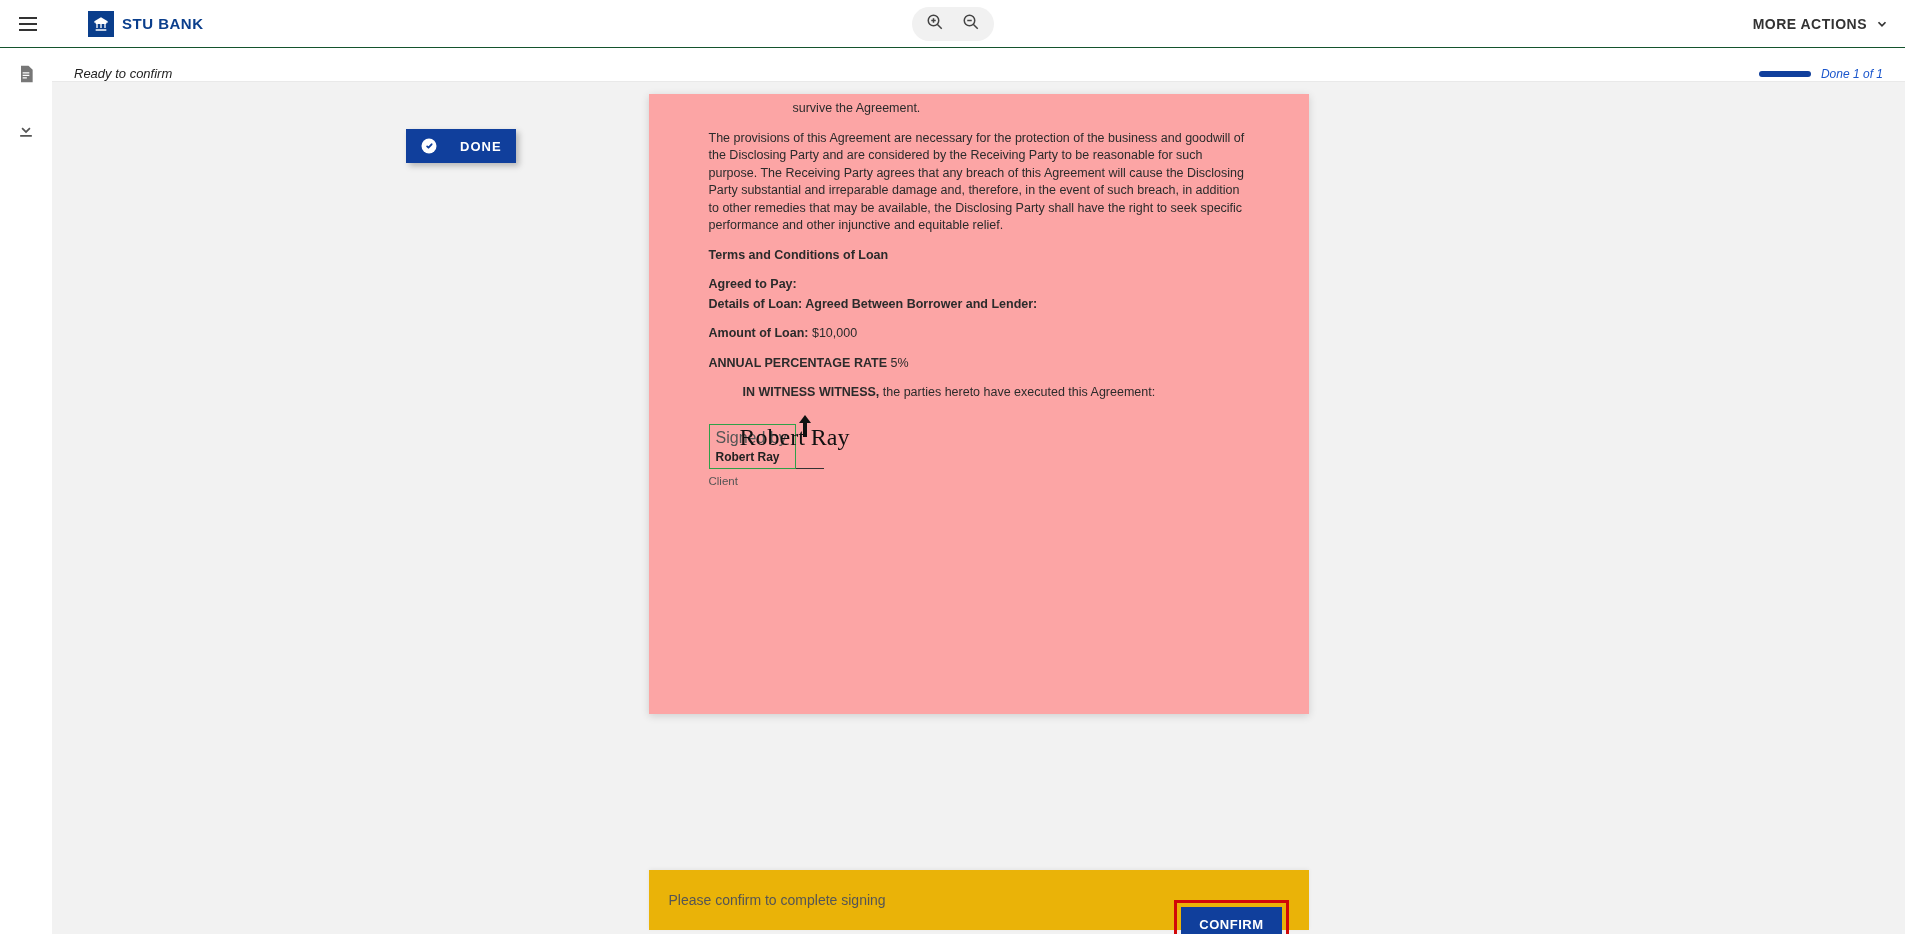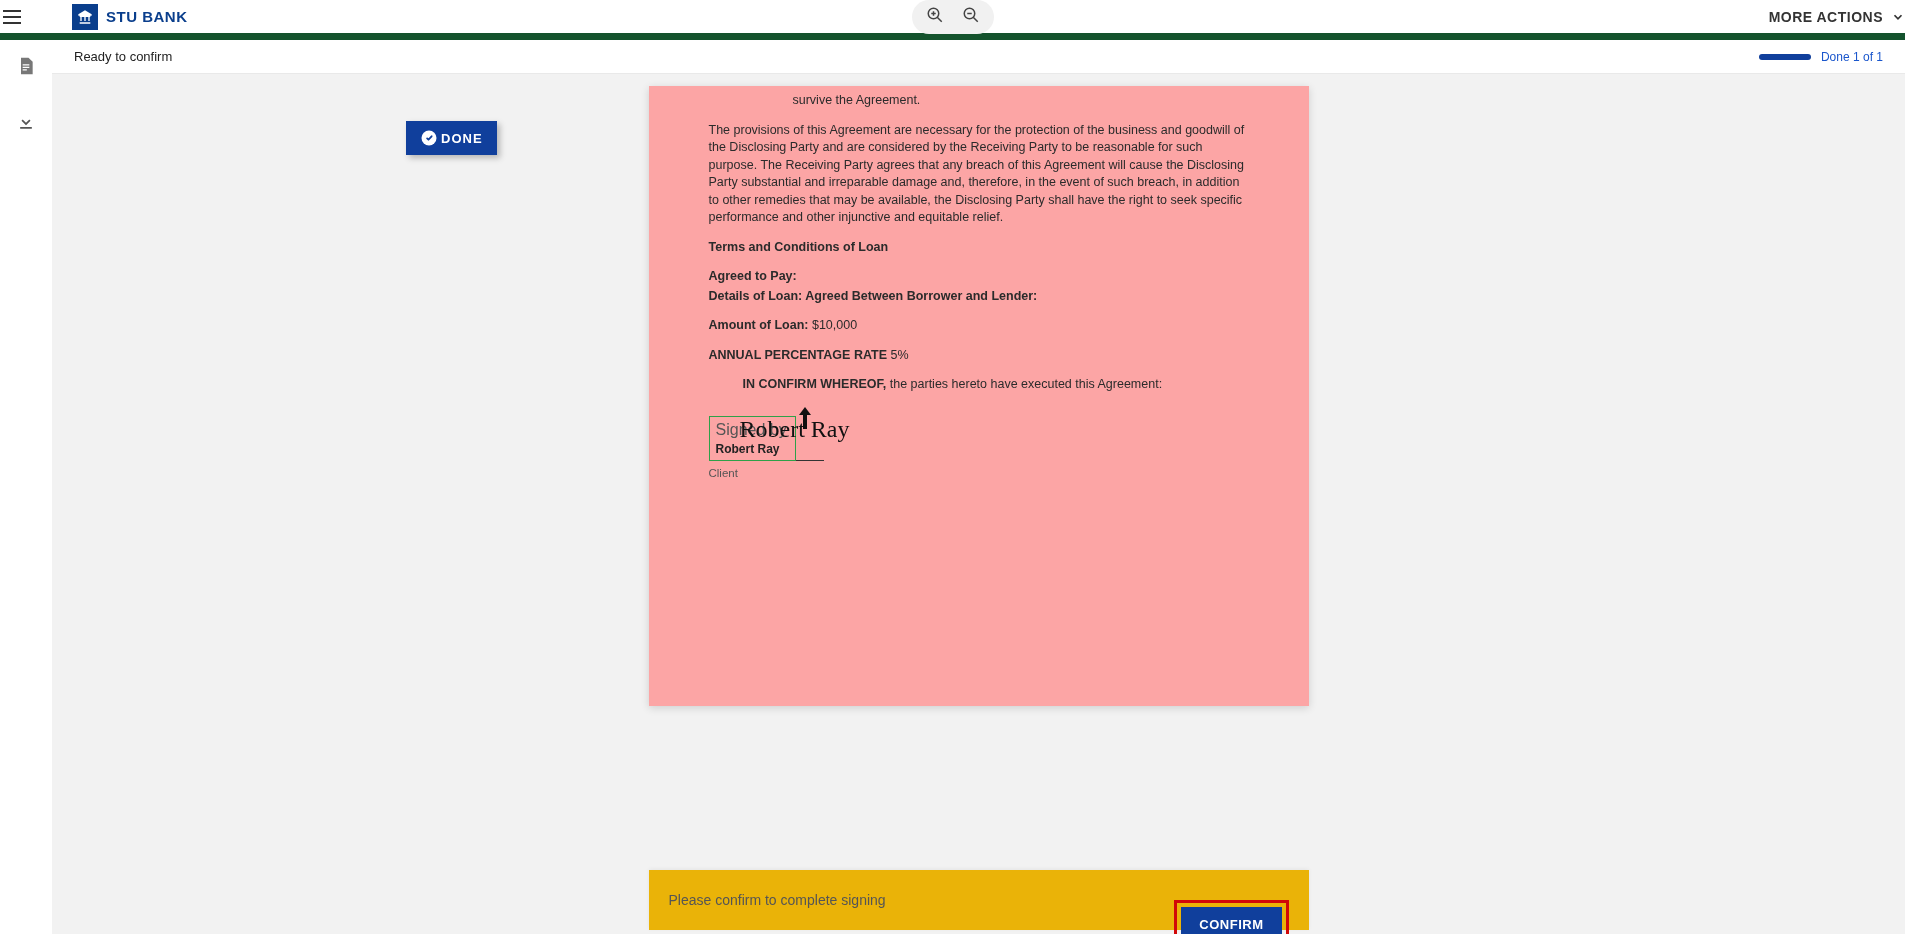--- a/index.html
+++ b/index.html
@@ -1,25 +1,25 @@
 <!DOCTYPE html>
 <html><head>
 <meta charset="utf-8">
 <style>
   * { box-sizing: border-box; margin: 0; padding: 0; }
   html, body { height: 100%; font-family: Arial, Helvetica, sans-serif; background: #fff; }
   body { display: flex; flex-direction: column; overflow: hidden; }
 
   
   .header {
-    height: 40px;
-    border-bottom: 7px solid #14532d;
+    height: 48px;
+    border-bottom: 1px solid #14532d;
     display: flex;
     align-items: center;
-    padding: 0 0;
+    padding: 0 16px;
     position: relative;
   }
   .menu-btn { width: 24px; height: 24px; display:flex; flex-direction:column; justify-content:center; gap:4px; cursor:pointer; }
   .menu-btn span { display:block; height:2px; background:#333; width:18px; margin:0 auto; }
   .brand { display:flex; align-items:center; margin-left: 48px; gap:8px; }
   .brand-logo { width:26px; height:26px; background:#0a3e8c; display:flex; align-items:center; justify-content:center; }
   .brand-logo svg { width:16px; height:16px; }
   .brand-text { font-weight:700; letter-spacing:0.5px; color:#0a3e8c; font-size:15px; }
   .zoom-pod { position:absolute; left:50%; transform:translateX(-50%); background:#f1f1f1; border-radius:20px; padding:6px 14px; display:flex; gap:18px; align-items:center; }
   .zoom-pod .icon-btn { cursor:pointer; color:#444; }
@@ -27,41 +27,41 @@
   .more-actions svg { width:14px; height:14px; }
 
   
   .body-area { flex:1; display:flex; min-height:0; }
   .left-rail { width:52px; background:#fff; display:flex; flex-direction:column; align-items:center; padding-top:16px; gap:32px; }
   .left-rail .rail-btn { color:#555; cursor:pointer; }
 
   .main-col { flex:1; display:flex; flex-direction:column; min-height:0; }
 
   
-  .status-row { height:34px; border-bottom:1px solid #e9e9e9; display:flex; align-items:center; padding:0 22px; font-size:13px; color:#222; }
+  .status-row { height:34px; border-bottom:1px solid #e9e9e9; display:flex; align-items:flex-end; padding:0 22px; font-size:13px; color:#222;font-style:italic; }
   .done-chip { margin-left:auto; display:flex; align-items:center; gap:10px; }
   .done-bar { width:52px; height:6px; background:#103f9c; border-radius:4px; }
   .done-text { color:#1a56cc; font-size:12px; font-weight:500; }
 
   
   .canvas { flex:1; background:#f2f2f2; position:relative; overflow:hidden; }
   .doc-page { position:absolute; left:50%; transform:translateX(-50%); top:12px; width:660px; height:620px; background:#fca5a5; box-shadow:0 2px 8px rgba(0,0,0,0.15); padding:6px 60px 0 60px; font-size:12.5px; color:#2b2b2b; line-height:1.4; }
   .doc-page p { margin-bottom:12px; }
   .doc-page .indent { padding-left:84px; margin-top:0; }
   .doc-page strong { font-weight:700; }
   .wit { text-align:left; padding-left:34px; }
   .sig-box { display:inline-block; border:1.5px solid #2fa048; padding:2px 8px 2px 6px; position:relative; margin-top:10px; }
   .sig-box .signed-by { font-size:16px; color:#555; }
   .sig-box .signer { font-size:12px; font-weight:600; color:#222; }
   .sig-script { position:absolute; left:30px; top:-4px; font-family: 'Brush Script MT', cursive; font-size:24px; color:#111; white-space:nowrap; }
   .sig-arrow { position:absolute; right:-20px; top:-10px; }
   .sig-line { display:inline-block; border-bottom:1px solid #333; width:30px; vertical-align:bottom; margin-left:-2px; }
   .client-lbl { font-size:11.5px; color:#555; margin-top:4px; }
 
-  .done-badge { position:absolute; top:47px; left:354px; background:#103f9c; color:#fff; display:flex; align-items:center; gap:3px; padding:8px 14px; font-weight:700; letter-spacing:1px; font-size:13px; box-shadow:3px 3px 6px rgba(0,0,0,0.25); }
+  .done-badge { position:absolute; top:47px; left:354px; background:#103f9c; color:#fff; display:flex; align-items:center; gap:22px; padding:8px 14px; font-weight:700; letter-spacing:1px; font-size:13px; box-shadow:3px 3px 6px rgba(0,0,0,0.25); }
   .done-badge svg { width:18px; height:18px; }
 
   
   .confirm-bar { position:absolute; left:50%; transform:translateX(-50%); bottom:4px; width:660px; background:#eab308; height:60px; display:flex; align-items:center; padding:0 20px; box-shadow:0 -1px 4px rgba(0,0,0,0.06); }
   .confirm-msg { color:#555; font-size:14px; }
   .confirm-btn-wrap { margin-left:auto; border:3px solid #d10808; padding:4px;margin-top:48px; }
   .confirm-btn { background:#103f9c; color:#fff; border:none; padding:10px 18px; font-weight:700; letter-spacing:0.5px; font-size:13px; cursor:pointer; }
 </style>
 </head>
 <body>
@@ -145,21 +145,21 @@
       </div>
 
       <div class="doc-page">
         <p class="indent">survive the Agreement.</p>
         <p>The provisions of this Agreement are necessary for the protection of the business and goodwill of the Disclosing Party and are considered by the Receiving Party to be reasonable for such purpose. The Receiving Party agrees that any breach of this Agreement will cause the Disclosing Party substantial and irreparable damage and, therefore, in the event of such breach, in addition to other remedies that may be available, the Disclosing Party shall have the right to seek specific performance and other injunctive and equitable relief.</p>
         <p><strong>Terms and Conditions of Loan</strong></p>
         <p style="margin-bottom:2px;"><strong>Agreed to Pay:</strong></p>
         <p><strong>Details of Loan: Agreed Between Borrower and Lender:</strong></p>
         <p><strong>Amount of Loan:</strong><span> $10,000</span></p>
         <p><strong>ANNUAL PERCENTAGE RATE</strong><span> 5%</span></p>
-        <p class="wit"><strong>IN CONFIRM WHEREOF,</strong><span> the parties hereto have executed this Agreement:</span></p>
+        <p class="wit"><strong>IN WITNESS WITNESS,</strong><span> the parties hereto have executed this Agreement:</span></p>
 
         <div style="position:relative; display:inline-block;">
           <div class="sig-box">
             <div class="signed-by">Signed by</div>
             <div class="signer">Robert Ray</div>
             <span class="sig-script">Robert Ray</span>
             <span class="sig-arrow">
               <svg width="20" height="26" viewBox="0 0 20 26" fill="#111">
                   <path d="M10 0 L16 8 L12 8 L12 22 L8 22 L8 8 L4 8 Z"></path>
                 </svg>

